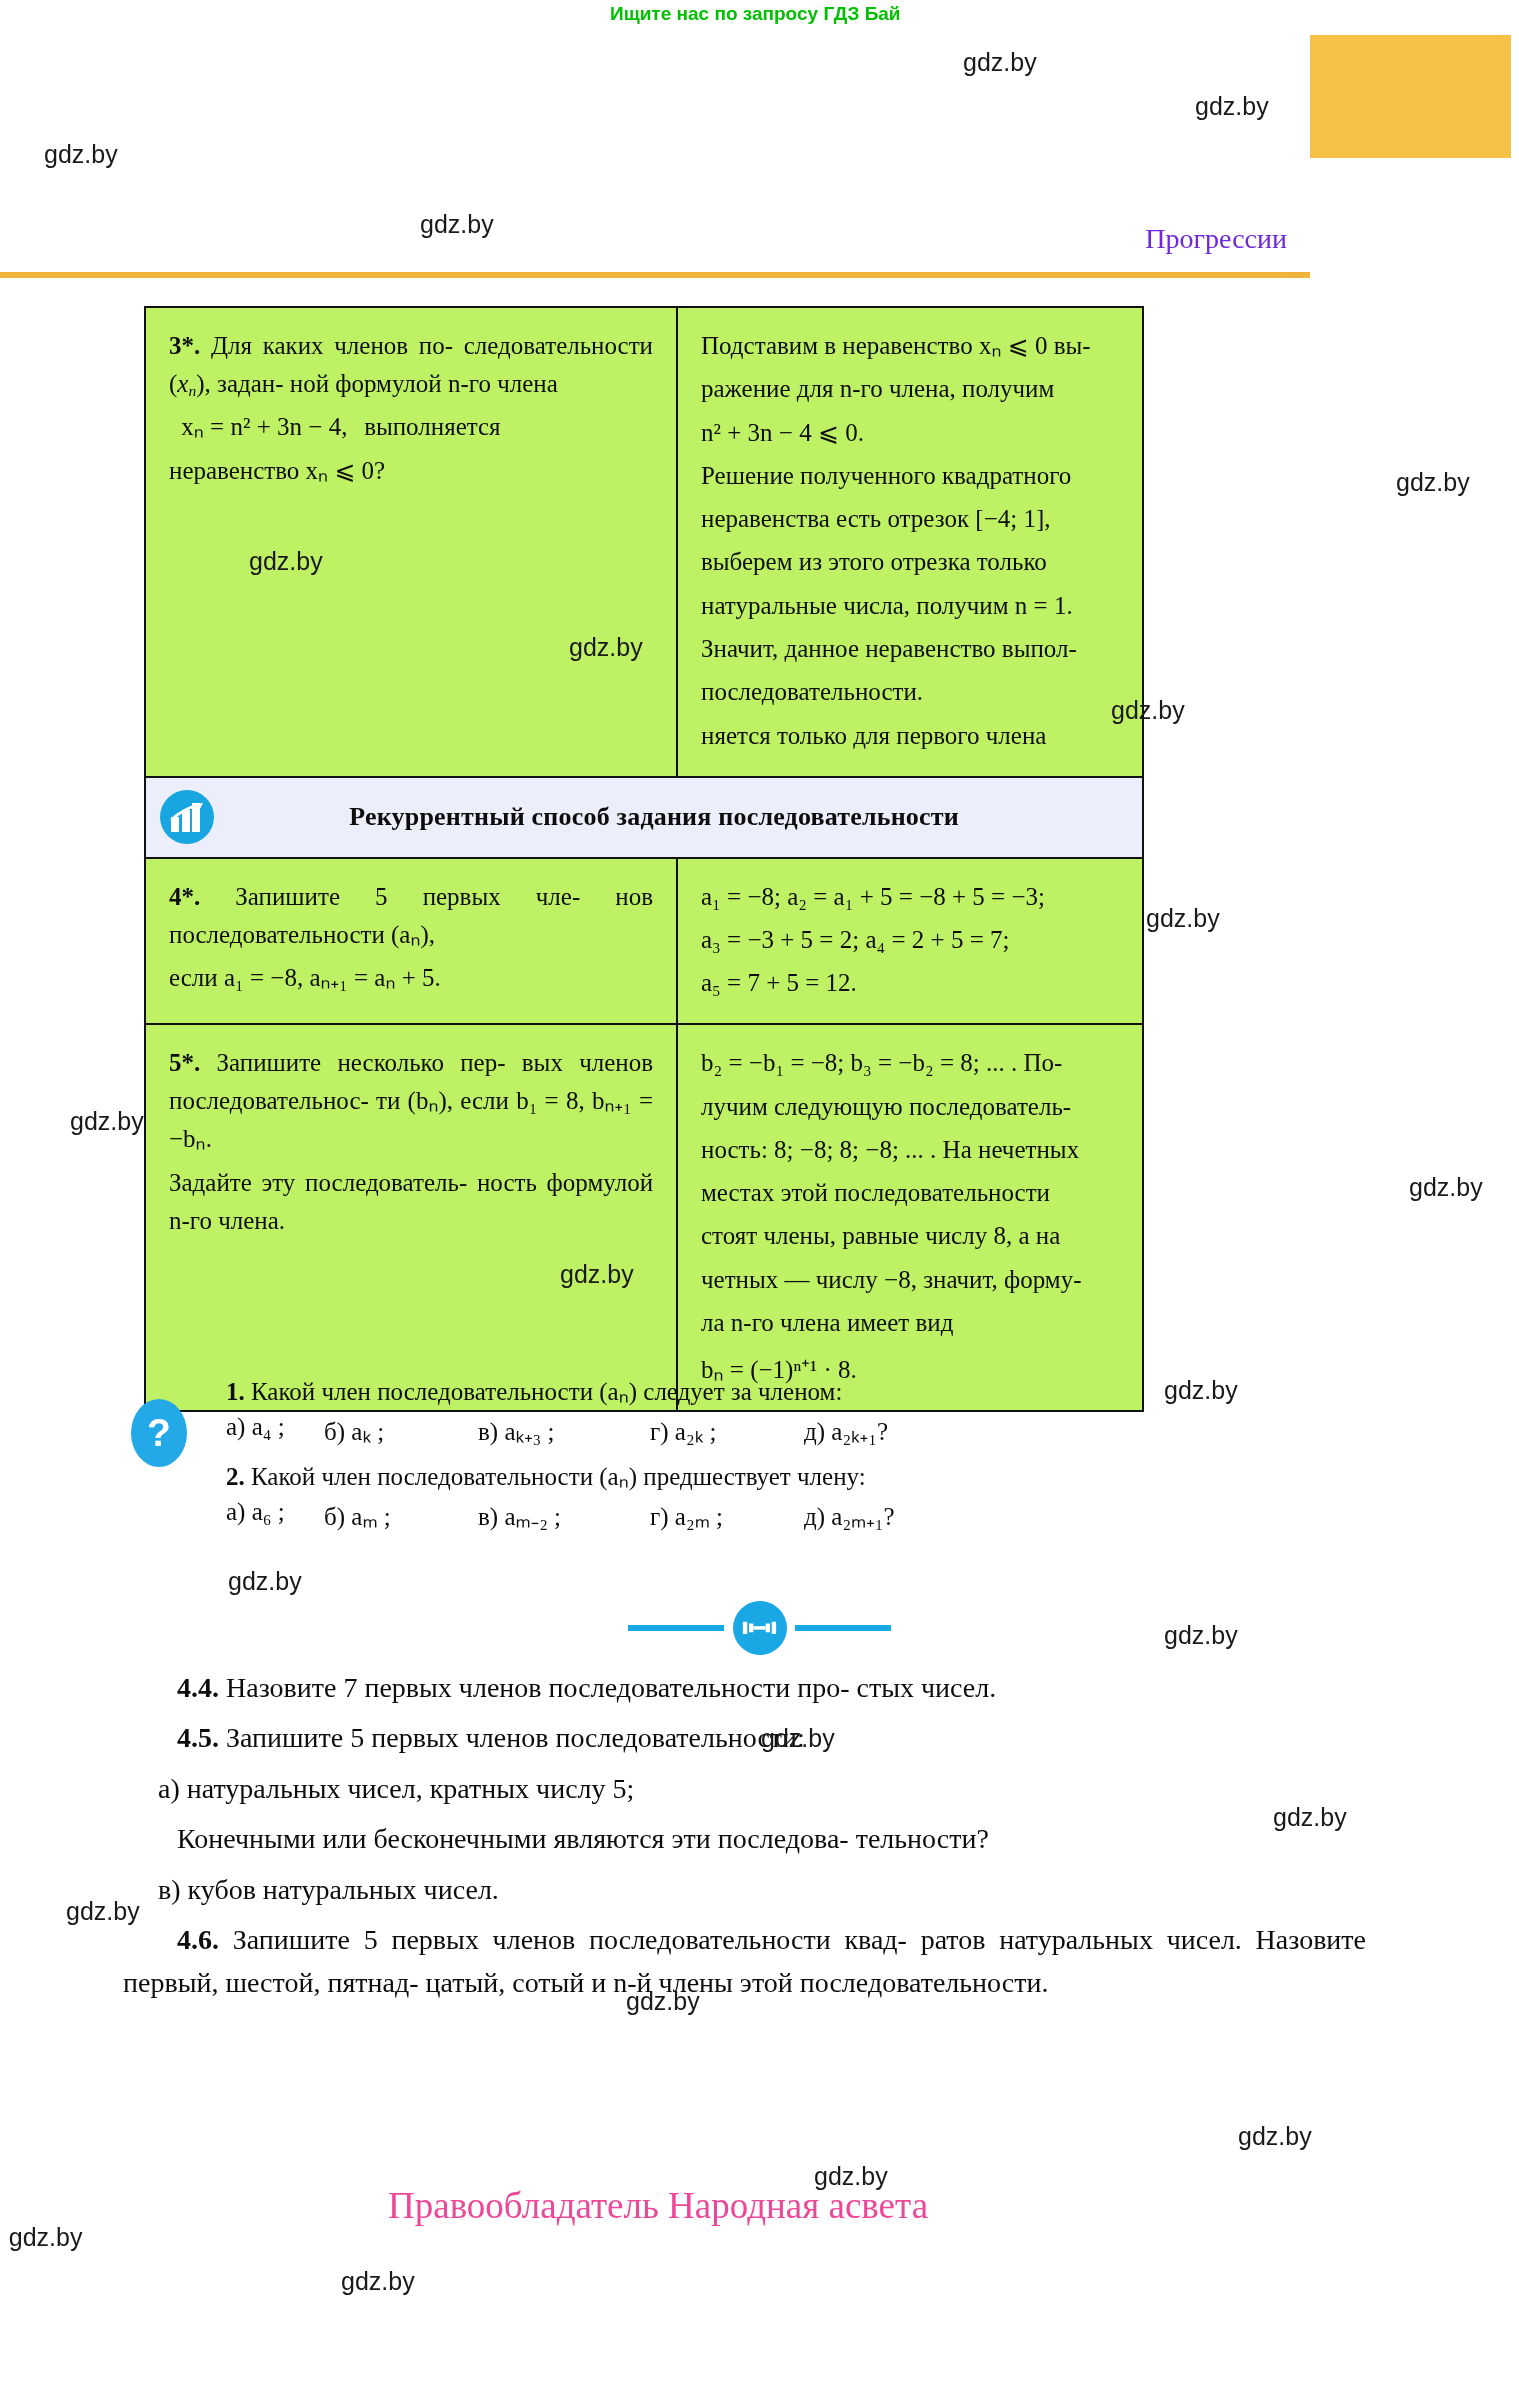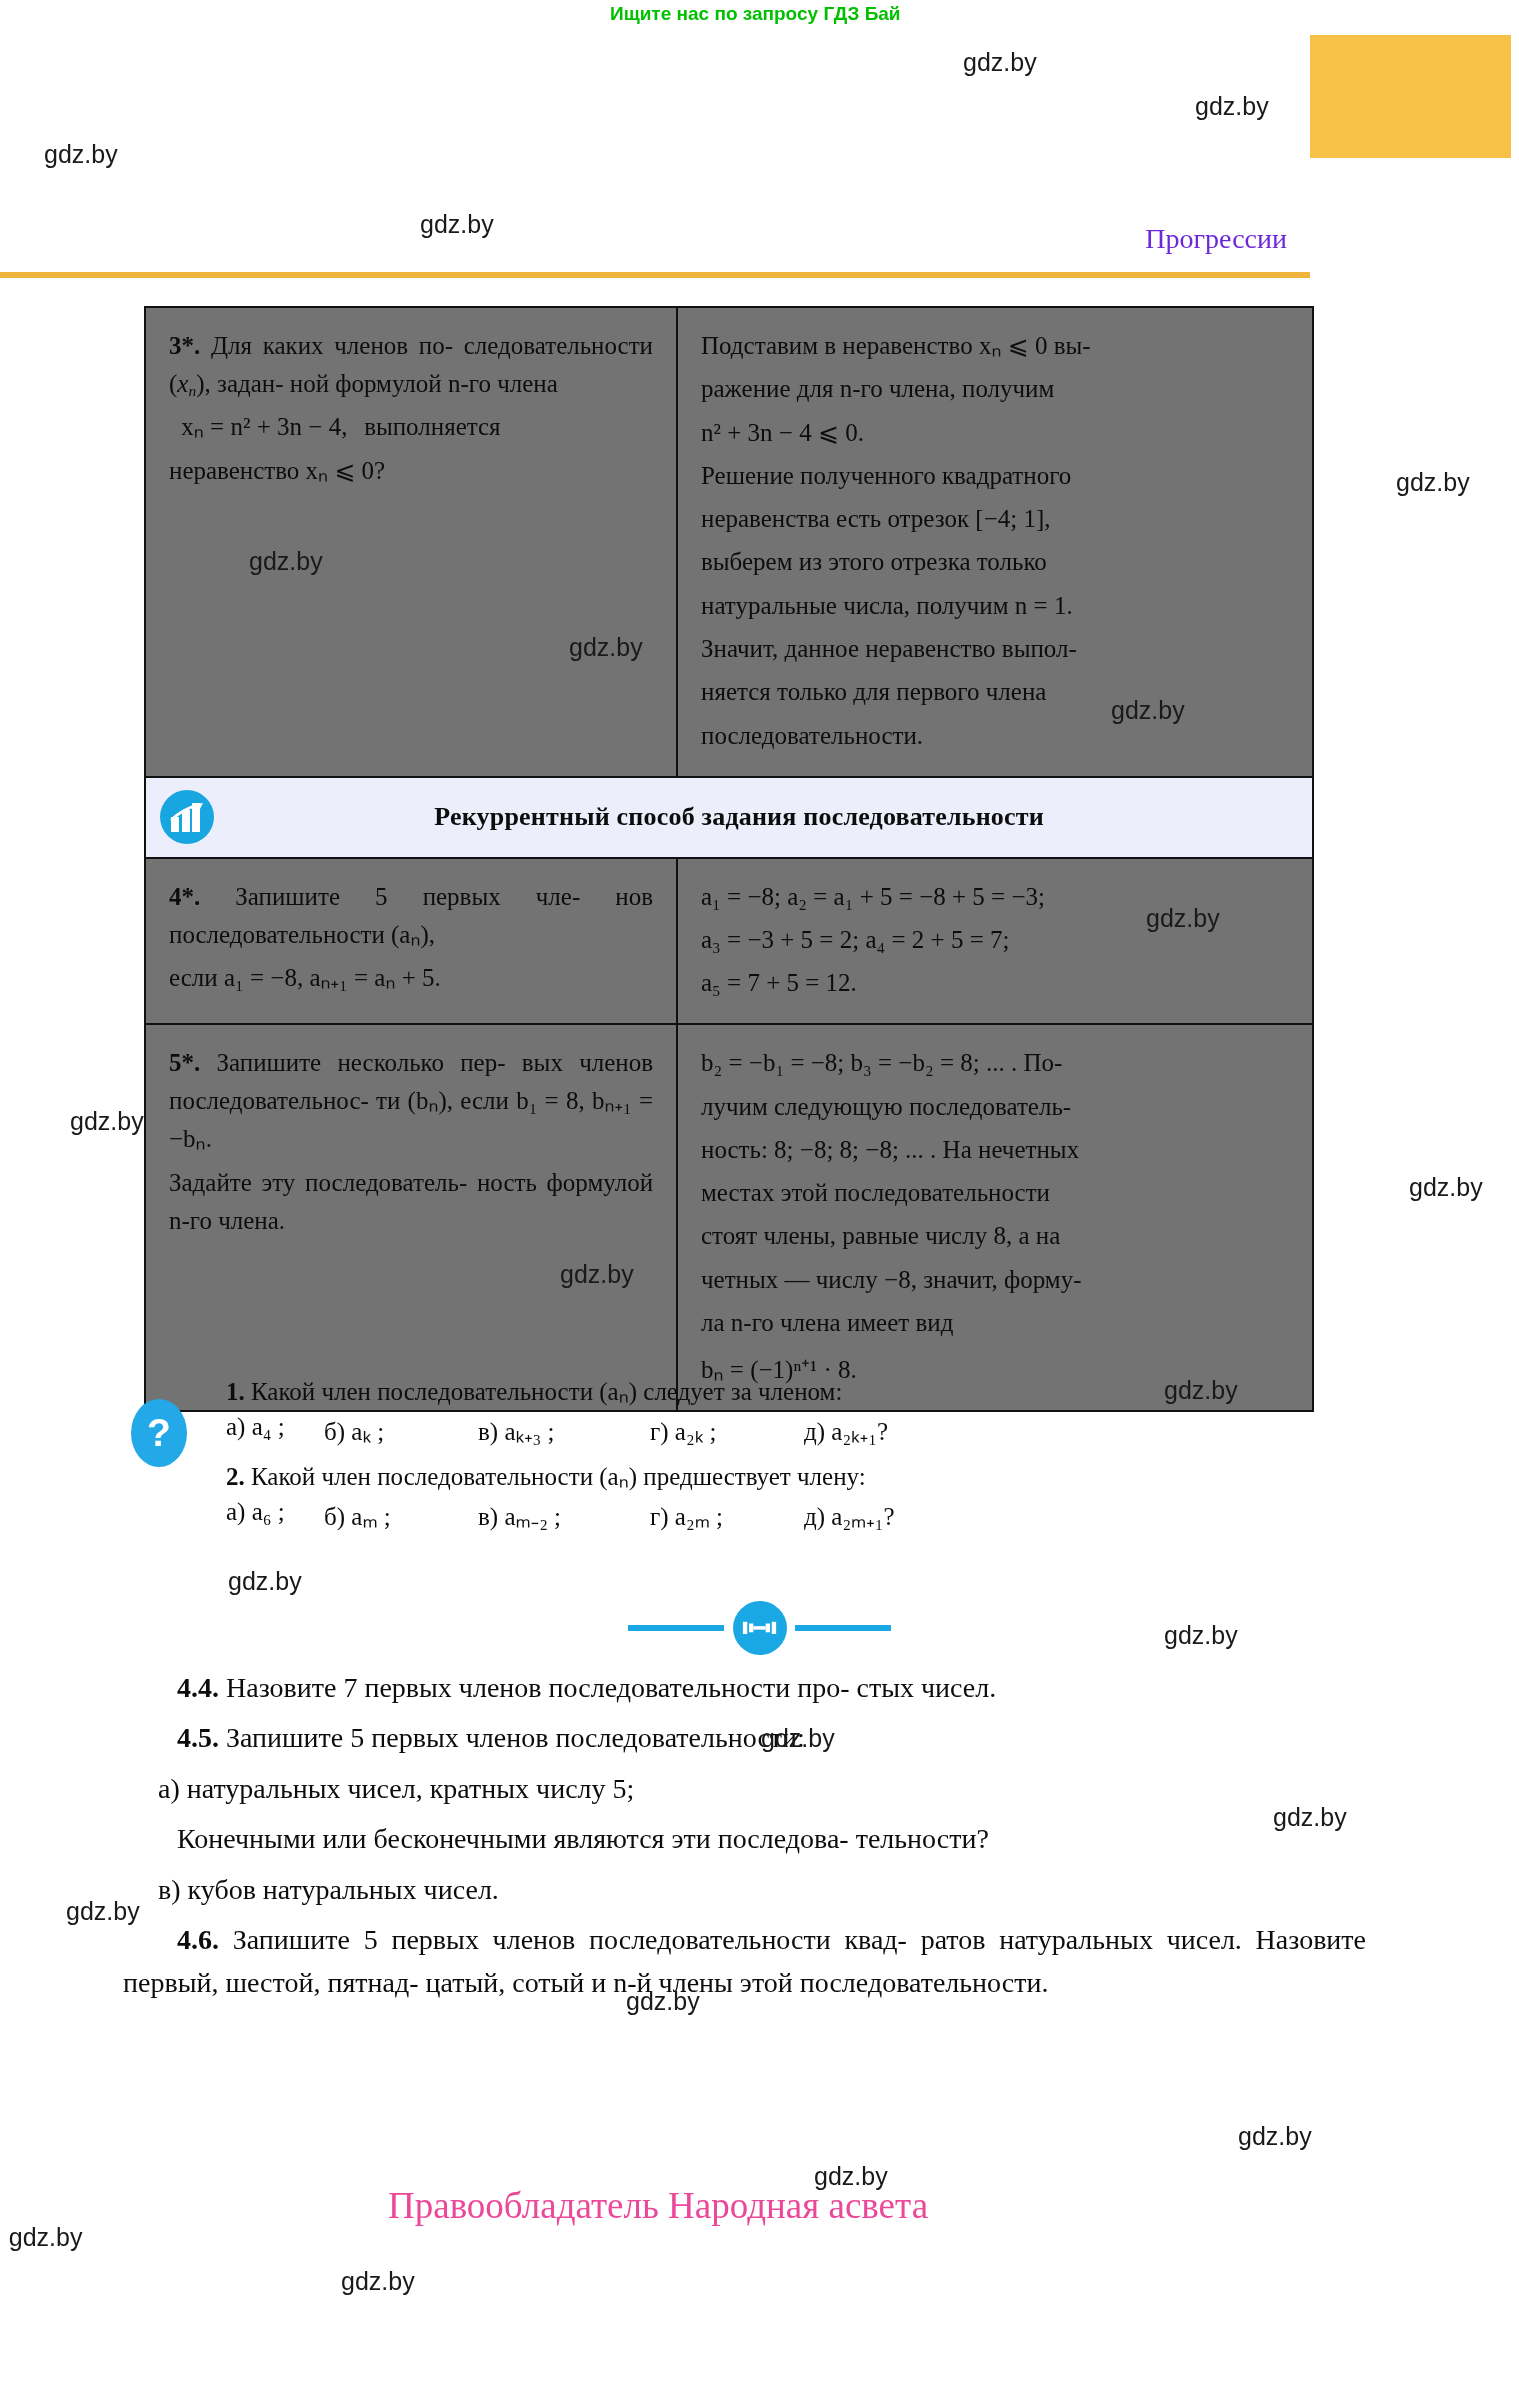--- a/index.html
+++ b/index.html
@@ -70,24 +70,24 @@
     position:absolute;
     left:0; top:272px;
     width:1310px; height:6.1px;
     background:#f0b43c;
   }
 
   
   .tbl {
     position:absolute;
     left:144px; top:306px;
-    width:1170px;
+    width:1000px;
     border:2.6px solid #111111;
     box-sizing:border-box;
-    background:#737373;
+    background:#bef264;
   }
   .row { display:flex; }
   .row + .row { border-top:2.6px solid #111111; }
   .cell-l {
     width:532px;
     box-sizing:border-box;
     border-right:2.6px solid #111111;
     padding:19px 23px 21px 23px;
   }
   .cell-r {
@@ -242,22 +242,22 @@
       </div>
       <div class="cell-r">
         <p class="ptext">Подставим в неравенство xₙ ⩽ 0 вы-</p>
         <p class="ptext">ражение для n-го члена, получим</p>
         <p class="ptext center-eq">n² + 3n − 4 ⩽ 0.</p>
         <p class="ptext">Решение полученного квадратного</p>
         <p class="ptext">неравенства есть отрезок [−4; 1],</p>
         <p class="ptext">выберем из этого отрезка только</p>
         <p class="ptext">натуральные числа, получим n = 1.</p>
         <p class="ptext">Значит, данное неравенство выпол-</p>
+        <p class="ptext">последовательности.</p>
         <p class="ptext">няется только для первого члена</p>
-        <p class="ptext">последовательности.</p>
       </div>
     </div>
 
     <div class="row">
       <div class="band" style="width:100%;">
         <span class="ico-chart">
           <i class="b1"></i>
             <i class="b2"></i>
             <i class="b3"></i>
           <svg class="arrow" viewBox="0 0 40 22">

